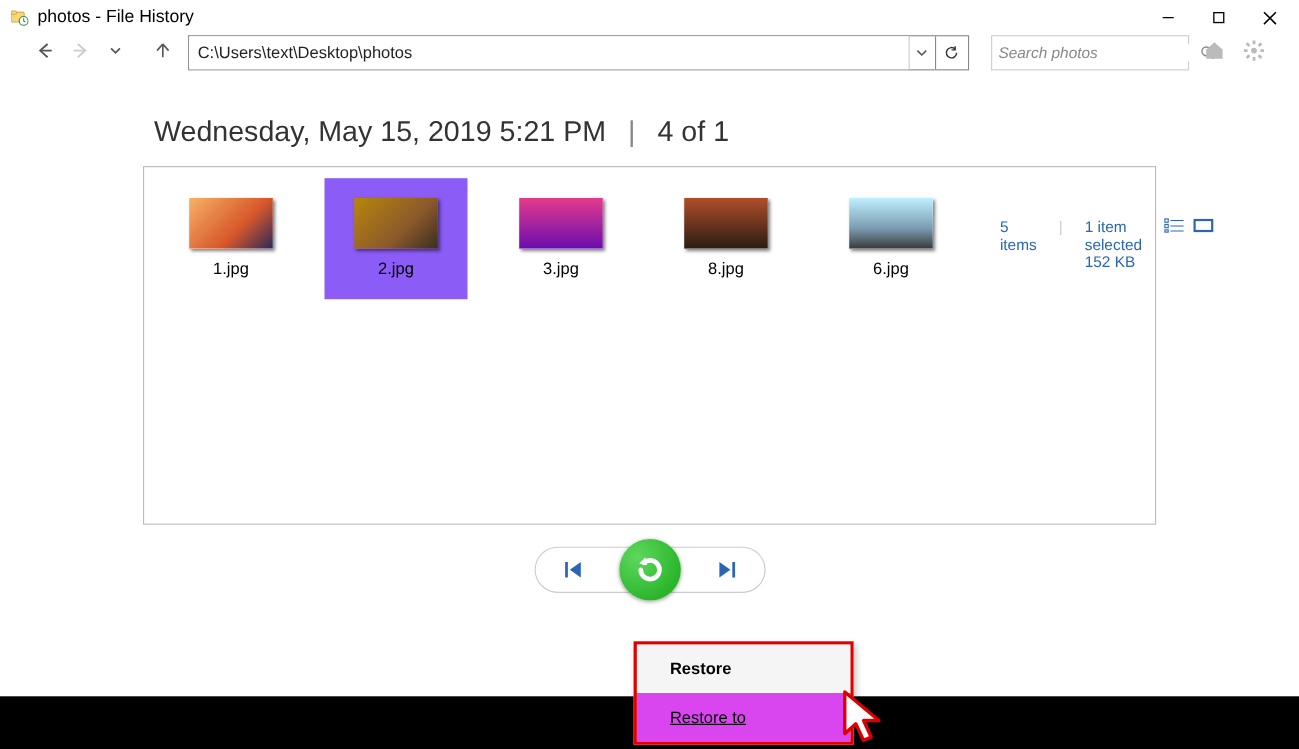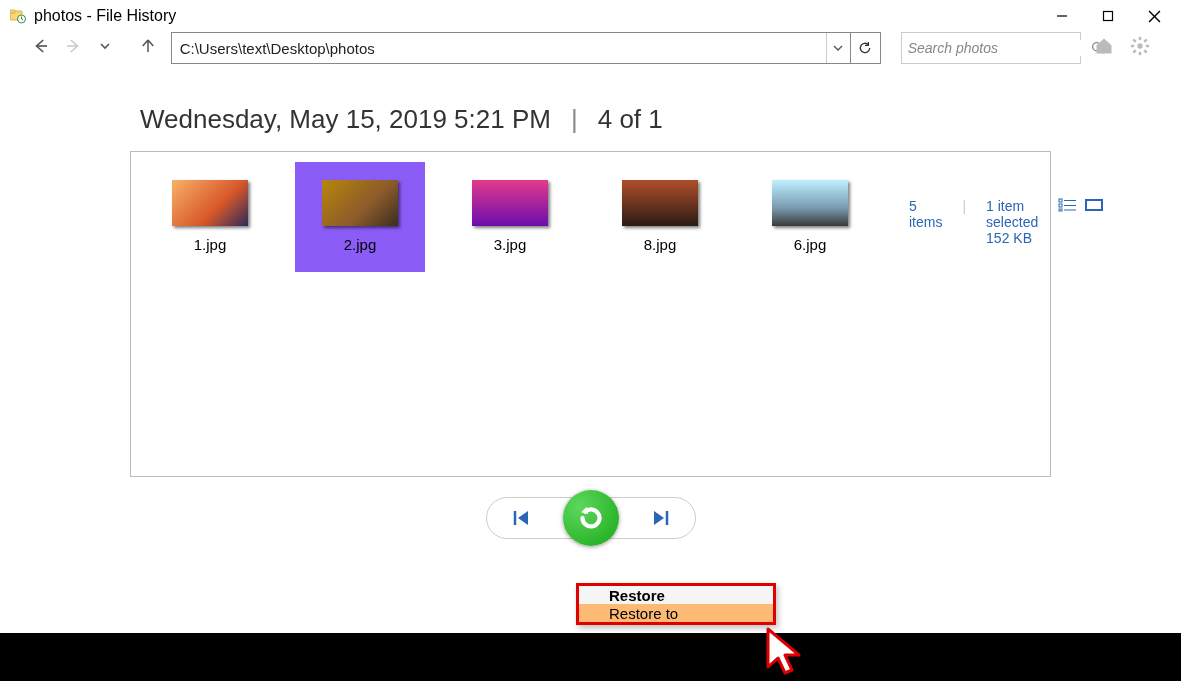--- a/index.html
+++ b/index.html
@@ -221,29 +221,29 @@
       position: absolute;
       left: 576px;
       top: 583px;
       width: 200px;
       border: 3px solid #e00000;
       background: #f5f5f5;
       box-shadow: 2px 3px 6px rgba(0,0,0,0.25);
       z-index: 20;
     }
     .menu-item {
-      height: 18px;
+      height: 44px;
       padding: 0 14px 0 30px;
       font-size: 15px;
       color: #000;
       display: flex;
       align-items: center;
     }
     .menu-item.bold { font-weight: 700; background: #f5f5f5; }
-    .menu-item.highlight { background: #fdba74; }
+    .menu-item.highlight { background: #d946ef; text-decoration: underline; }
     
     .cursor {
       position: absolute;
       left: 766px;
       top: 627px;
       z-index: 30;
       pointer-events: none;
     }
     
     .bottom-black {

